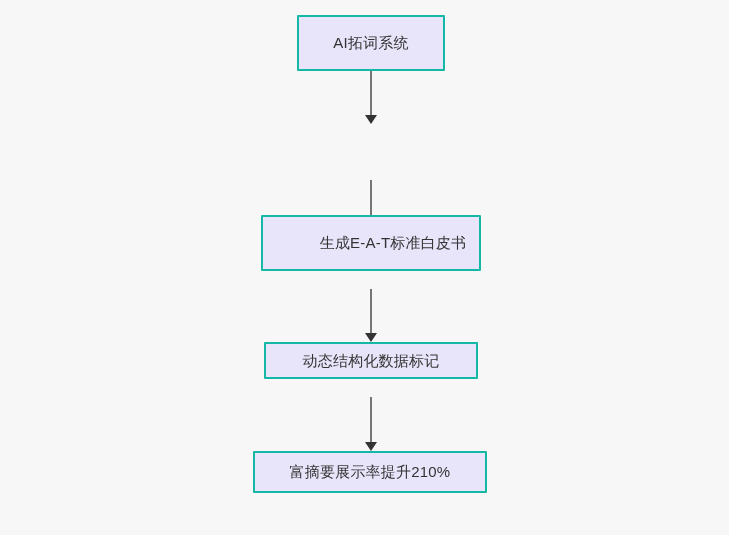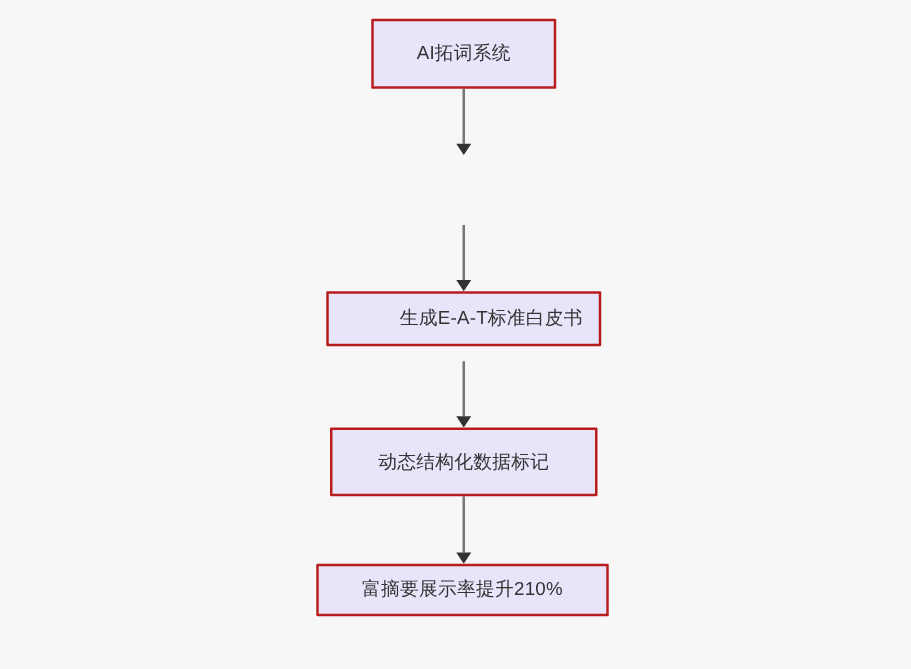--- a/index.html
+++ b/index.html
@@ -16,21 +16,21 @@
   #flowchart-canvas {
     position: relative;
     width: 729px;
     height: 535px;
     background: #f7f7f8;
   }
   .node {
     position: absolute;
     box-sizing: border-box;
     background: #e8e5fb;
-    border: 2px solid #b91c1c;
+    border: 2px solid #14b8a6;
     border-radius: 1px;
     display: flex;
     align-items: center;
     justify-content: center;
     z-index: 2;
   }
   .node-label {
     font-size: 15px;
     line-height: 1.2;
     color: #333333;
@@ -83,25 +83,25 @@
   <div class="edge" style="left:370px; top:397px; height:54px;">
     <div class="edge-line" style="height:45px;"></div>
     <div class="edge-arrowhead" style="top:45px;"></div>
   </div>
 
   <div class="node" style="left:297px; top:15px; width:148px; height:56px;">
     <span class="node-label">AI拓词系统</span>
   </div>
 
 
-  <div class="node" style="left:261px; top:233px; width:220px; height:44px;padding-left:44px;">
+  <div class="node" style="left:261px; top:215px; width:220px; height:56px;padding-left:44px;">
     <span class="node-label">生成E-A-T标准白皮书</span>
   </div>
 
-  <div class="node" style="left:264px; top:342px; width:214px; height:55px;">
+  <div class="node" style="left:264px; top:342px; width:214px; height:37px;">
     <span class="node-label">动态结构化数据标记</span>
   </div>
 
   <div class="node" style="left:253px; top:451px; width:234px; height:42px;">
     <span class="node-label">富摘要展示率提升210%</span>
   </div>
 
 </div>
 
 </body></html>

